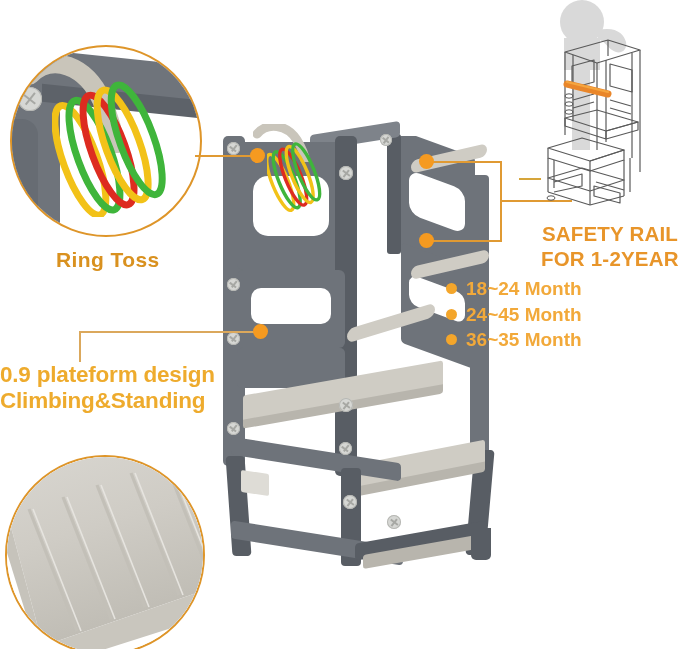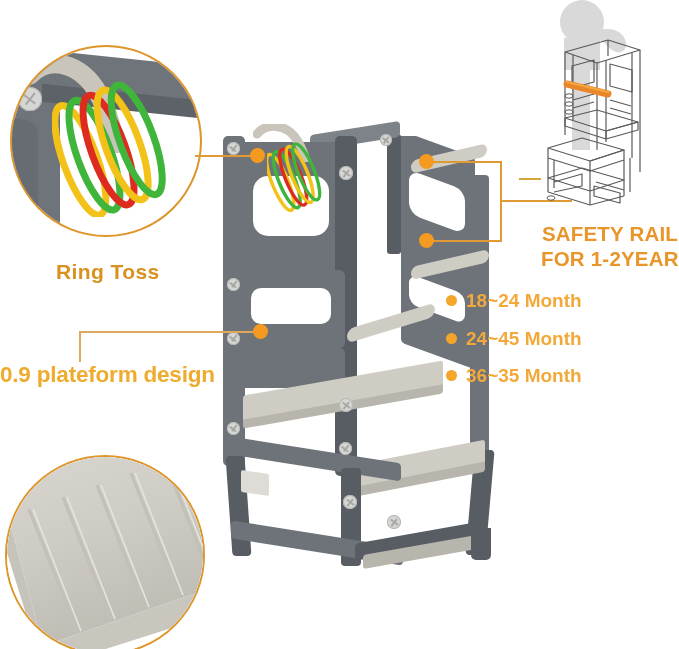--- a/index.html
+++ b/index.html
@@ -21,21 +21,21 @@
 
   
   .callout-circle {
     border-radius: 50%;
     overflow: hidden;
     box-sizing: border-box;
   }
 
   
   .lbl-ringtoss {
-    left: 56px; top: 260px;
+    left: 56px; top: 248px;
     font-size: 21px;
     font-weight: bold;
     letter-spacing: 0.4px;
     color: #d9911f;
     white-space: nowrap;
   }
   .platform-text {
     left: 0px; top: 362px;
     font-size: 22.5px;
     font-weight: bold;
@@ -59,21 +59,20 @@
     left: 446px; top: 276px;
     font-size: 19px;
     font-weight: bold;
     line-height: 25.5px;
     color: #f2a93a;
   }
   .months-list .row {
     display: flex;
     align-items: center;
     height: 25.5px;
-    margin-top: 12px;
   }
   .months-list .bullet {
     width: 11px; height: 11px;
     border-radius: 50%;
     background: #f4a62b;
     margin-right: 9px;
     flex: none;
   }
 
   
@@ -224,20 +223,21 @@
   <div class="abs dot-marker" style="left:250px; top:148px;"></div>
 
   <div class="abs lbl-ringtoss">Ring Toss</div>
 
   <div class="abs ln-soft" style="left:79px; top:331px; width:180px; height:1.6px;"></div>
   <div class="abs ln-soft" style="left:79px; top:331px; width:1.6px; height:31px;"></div>
   <div class="abs dot-marker" style="left:253px; top:324px;"></div>
 
   <div class="abs platform-text">
     <div>0.9 plateform design</div>
+    <div>Climbing&amp;Standing</div>
   </div>
 
   <div class="abs callout-circle" style="left:5px; top:455px; width:200px; height:200px; border:2.5px solid #de9529; background:#ffffff;">
     <div class="abs" style="left:-26px; top:-26px; width:250px; height:250px; overflow:hidden;">
       
       <svg width="250" height="250" viewBox="0 0 250 250">
         <defs>
           <linearGradient id="slab" x1="0" y1="0" x2="0.3" y2="1">
             <stop offset="0%" stop-color="#dfddd8"></stop>
             <stop offset="60%" stop-color="#cfccc5"></stop>

